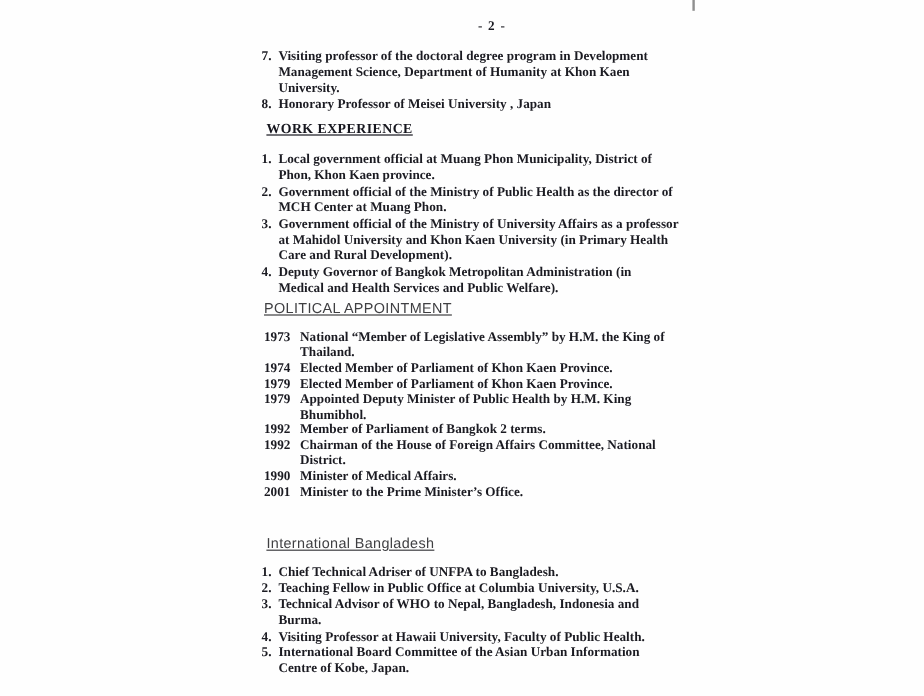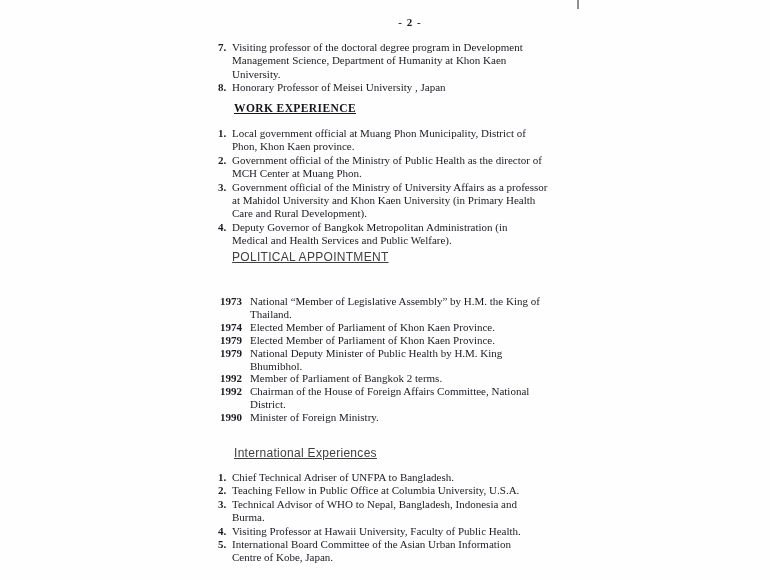--- a/index.html
+++ b/index.html
@@ -41,21 +41,20 @@
     text-align: center;
     font-weight: bold;
     font-size: 11px;
     letter-spacing: 1px;
     color: #1b1b22;
   }
   .section {
     position: absolute;
     left: 0;
     width: 400px;
-    margin-left: 12px;
   }
   .heading-serif {
     font-weight: bold;
     font-size: 11.5px;
     text-decoration: underline;
     letter-spacing: 0.4px;
     color: #16161e;
   }
   .heading-sans {
     font-family: "Liberation Sans", "DejaVu Sans", sans-serif;
@@ -67,29 +66,29 @@
   }
   .row { display: flex; align-items: flex-start; }
   .row .marker {
     flex: 0 0 auto;
     font-weight: bold;
     font-size: 11px;
     line-height: 13.4px;
   }
   .row .text {
     flex: 1 1 auto;
-    font-weight: normal;
+    font-weight: bold;
     font-size: 11px;
     line-height: 13.4px;
     white-space: pre-line;
     color: #1b1b22;
   }
   .num-list { margin-left: 8px; }
   .num-list .marker { width: 14px; }
-  .year-list { margin-left: 10px; margin-top: 20px; }
+  .year-list { margin-left: 10px; }
   .year-list .marker { width: 30px; }
   .year-list .row .marker, .year-list .row .text { line-height: 12.9px; }
   
   #sec-continued   { top: 41px;  left: 0; }
   #work-heading    { top: 102px; left: 12px; }
   #sec-work        { top: 127px; left: 0; }
   #political-heading { top: 250px; left: 10px; }
   #sec-political   { top: 275px; left: 0; }
   #intl-heading    { top: 446px; left: 12px; }
   #sec-intl        { top: 471px; left: 0; }
@@ -154,39 +153,43 @@
         <div class="row">
           <span class="marker">1974</span>
           <span class="text">Elected Member of Parliament of Khon Kaen Province.</span>
         </div>
         <div class="row">
           <span class="marker">1979</span>
           <span class="text">Elected Member of Parliament of Khon Kaen Province.</span>
         </div>
         <div class="row">
           <span class="marker">1979</span>
-          <span class="text">National Deputy Minister of Public Health by H.M. King
+          <span class="text">Appointed Deputy Minister of Public Health by H.M. King
 Bhumibhol.</span>
         </div>
         <div class="row">
           <span class="marker">1992</span>
           <span class="text">Member of Parliament of Bangkok 2 terms.</span>
         </div>
         <div class="row">
           <span class="marker">1992</span>
           <span class="text">Chairman of the House of Foreign Affairs Committee, National
 District.</span>
         </div>
         <div class="row">
           <span class="marker">1990</span>
-          <span class="text">Minister of Foreign Ministry.</span>
-        </div>
-      </div>
-
-    <div id="intl-heading" class="section heading-sans">International Experiences</div>
+          <span class="text">Minister of Medical Affairs.</span>
+        </div>
+        <div class="row">
+          <span class="marker">2001</span>
+          <span class="text">Minister to the Prime Minister’s Office.</span>
+        </div>
+      </div>
+
+    <div id="intl-heading" class="section heading-sans">International Bangladesh</div>
 
     <div id="sec-intl" class="section num-list">
         <div class="row">
           <span class="marker">1.</span>
           <span class="text">Chief Technical Adriser of UNFPA to Bangladesh.</span>
         </div>
         <div class="row">
           <span class="marker">2.</span>
           <span class="text">Teaching Fellow in Public Office at Columbia University, U.S.A.</span>
         </div>

